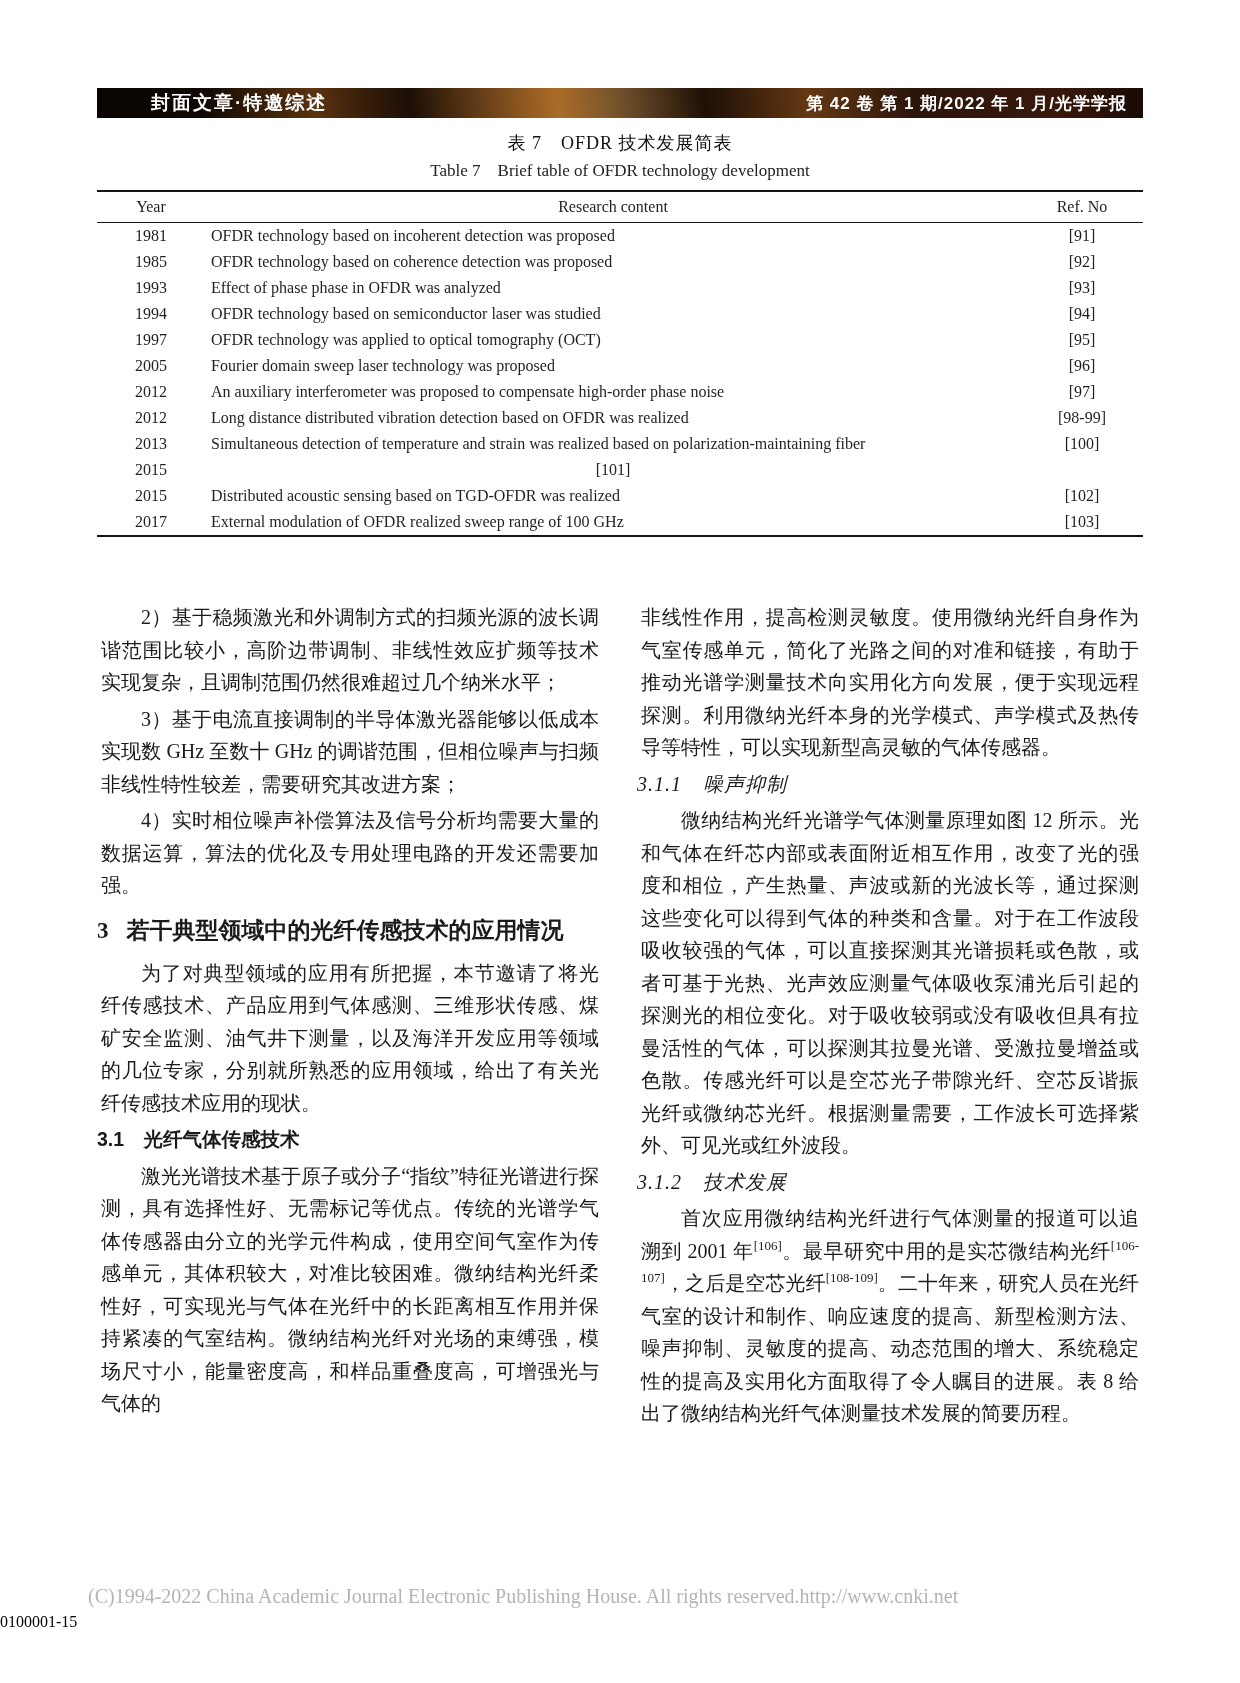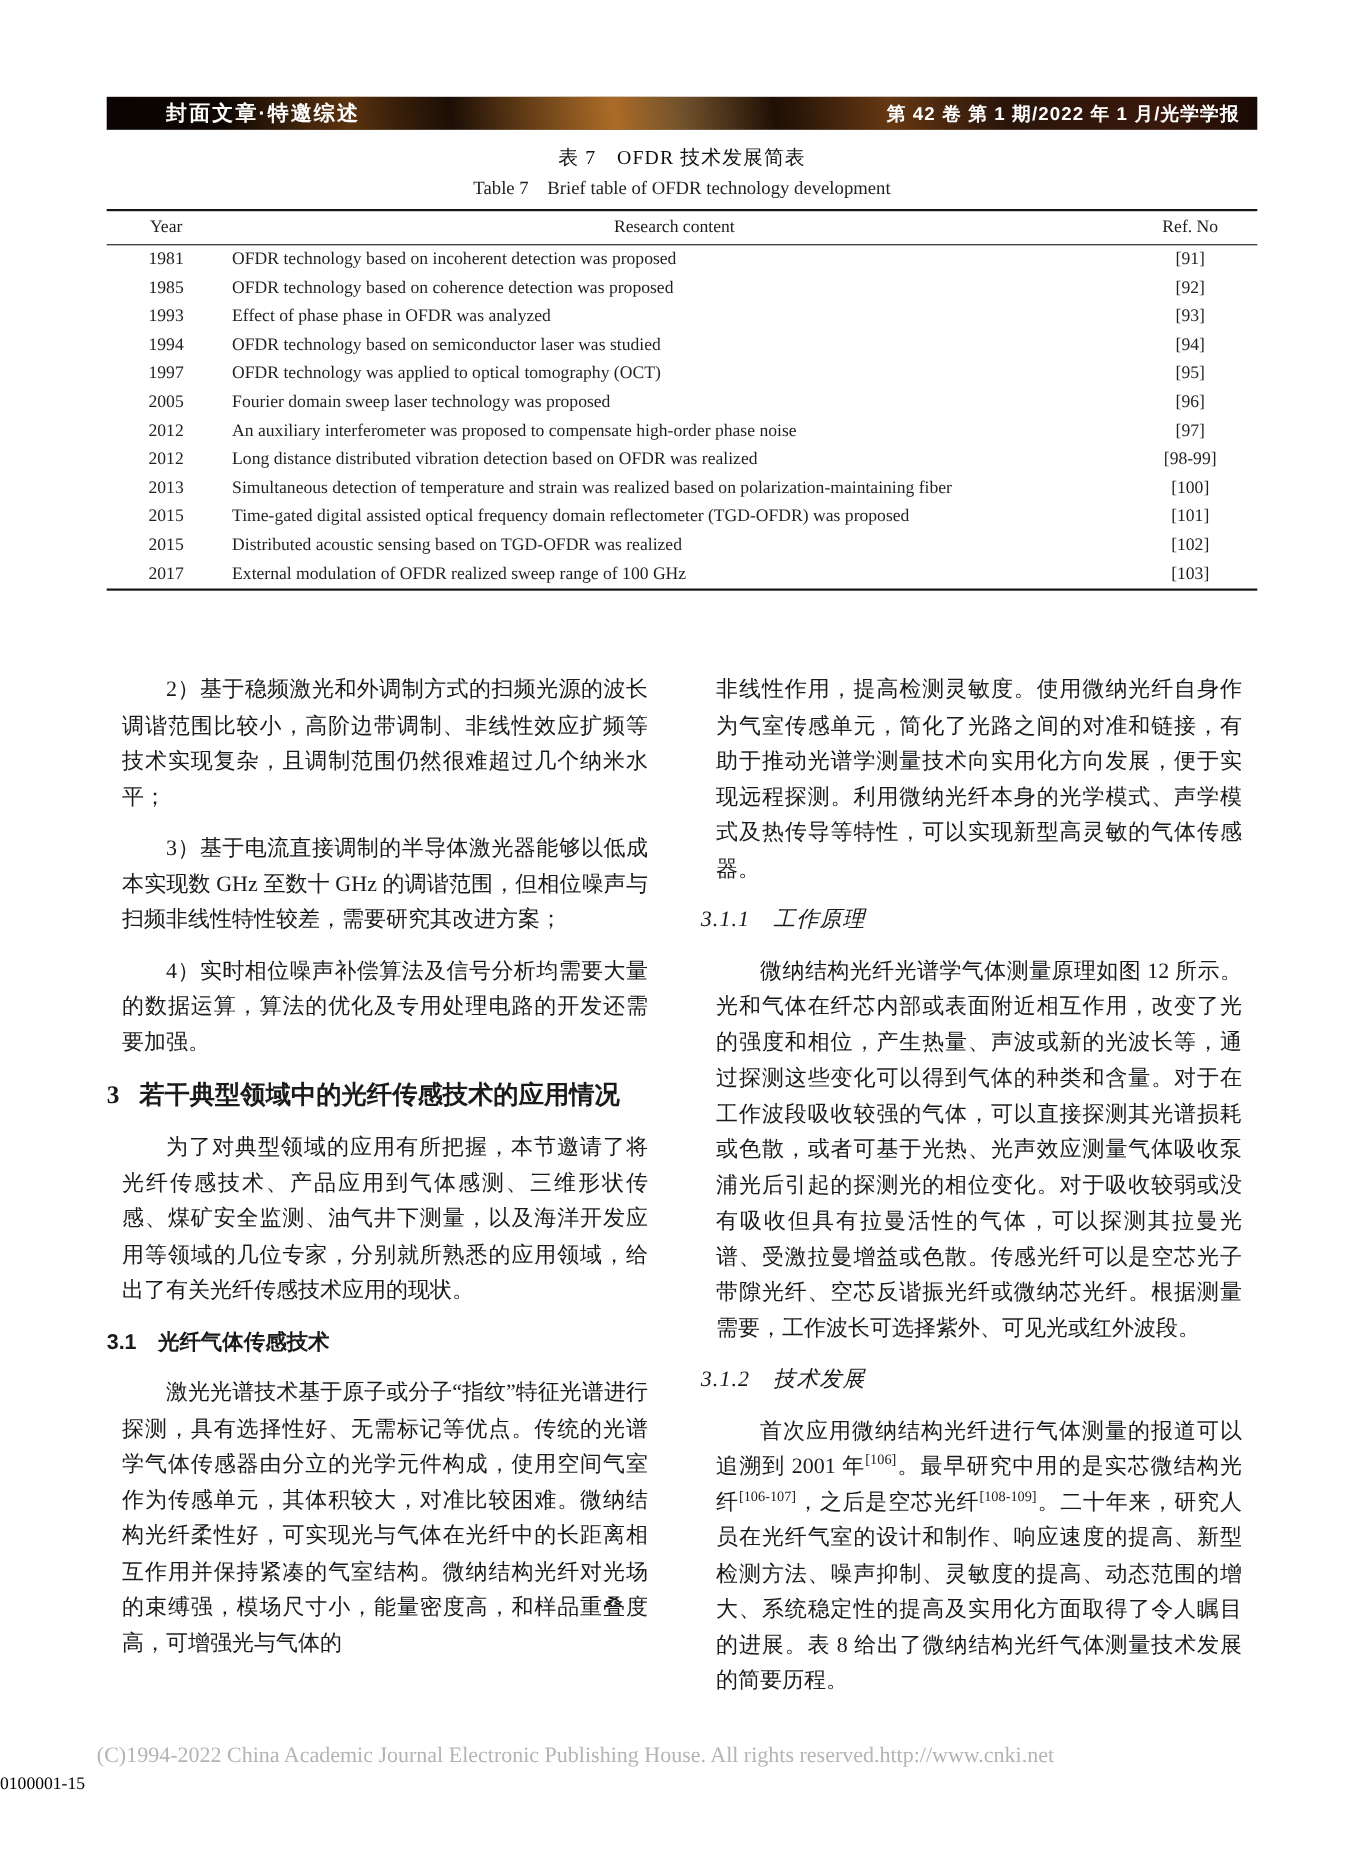--- a/index.html
+++ b/index.html
@@ -43,21 +43,21 @@
   .t-row{display:grid;grid-template-columns:108px 1fr 122px;align-items:center;line-height:26px;}
   .cell.year{text-align:center;white-space:nowrap;}
   .cell.content{text-align:justify;padding:0 12px 0 6px;}
   .cell.ref{text-align:center;}
   
   .columns{
     position:absolute;top:597px;left:97px;width:1046px;height:986px;
     display:flex;gap:34px;overflow:hidden;
   }
   .col{width:506px;font-size:20px;line-height:32.5px;text-align:justify;}
-  .col p{margin:14px;text-indent:2em;}
+  .col p{margin:4px;text-indent:2em;}
   .col p.noindent{text-indent:0;}
   .sec3-heading{
     display:flex;gap:18px;font-size:23px;line-height:35px;font-weight:bold;
     margin:11px 0 9px;text-align:left;
   }
   .sec31-heading{
     font-family:"Liberation Sans","DejaVu Sans",sans-serif;
     font-weight:bold;font-size:19.5px;margin:1px 0;text-align:left;
   }
   .subsec-heading{font-style:italic;font-size:20px;margin:1px 0;text-align:left;letter-spacing:1px;}
@@ -129,21 +129,20 @@
       <div class="cell content">Long distance distributed vibration detection based on OFDR was realized</div>
       <div class="cell ref">[98-99]</div>
     </div>
     <div class="t-row">
       <div class="cell year">2013</div>
       <div class="cell content">Simultaneous detection of temperature and strain was realized based on polarization-maintaining fiber</div>
       <div class="cell ref">[100]</div>
     </div>
     <div class="t-row">
       <div class="cell year">2015</div>
-      <div class="cell content">Time-gated digital assisted optical frequency domain reflectometer (TGD-OFDR) was proposed</div>
       <div class="cell ref">[101]</div>
     </div>
     <div class="t-row">
       <div class="cell year">2015</div>
       <div class="cell content">Distributed acoustic sensing based on TGD-OFDR was realized</div>
       <div class="cell ref">[102]</div>
     </div>
     <div class="t-row">
       <div class="cell year">2017</div>
       <div class="cell content">External modulation of OFDR realized sweep range of 100 GHz</div>
@@ -161,21 +160,21 @@
         <span>3</span>
         <span>若干典型领域中的光纤传感技术的应用情况</span>
       </div>
       <p>为了对典型领域的应用有所把握，本节邀请了将光纤传感技术、产品应用到气体感测、三维形状传感、煤矿安全监测、油气井下测量，以及海洋开发应用等领域的几位专家，分别就所熟悉的应用领域，给出了有关光纤传感技术应用的现状。</p>
       <div class="sec31-heading">3.1　光纤气体传感技术</div>
       <p>激光光谱技术基于原子或分子“指纹”特征光谱进行探测，具有选择性好、无需标记等优点。传统的光谱学气体传感器由分立的光学元件构成，使用空间气室作为传感单元，其体积较大，对准比较困难。微纳结构光纤柔性好，可实现光与气体在光纤中的长距离相互作用并保持紧凑的气室结构。微纳结构光纤对光场的束缚强，模场尺寸小，能量密度高，和样品重叠度高，可增强光与气体的</p>
     </div>
 
     <div class="col">
       <p class="noindent">非线性作用，提高检测灵敏度。使用微纳光纤自身作为气室传感单元，简化了光路之间的对准和链接，有助于推动光谱学测量技术向实用化方向发展，便于实现远程探测。利用微纳光纤本身的光学模式、声学模式及热传导等特性，可以实现新型高灵敏的气体传感器。</p>
-      <div class="subsec-heading">3.1.1　工作原理</div>
+      <div class="subsec-heading">3.1.1　噪声抑制</div>
       <p>微纳结构光纤光谱学气体测量原理如图 12 所示。光和气体在纤芯内部或表面附近相互作用，改变了光的强度和相位，产生热量、声波或新的光波长等，通过探测这些变化可以得到气体的种类和含量。对于在工作波段吸收较强的气体，可以直接探测其光谱损耗或色散，或者可基于光热、光声效应测量气体吸收泵浦光后引起的探测光的相位变化。对于吸收较弱或没有吸收但具有拉曼活性的气体，可以探测其拉曼光谱、受激拉曼增益或色散。传感光纤可以是空芯光子带隙光纤、空芯反谐振光纤或微纳芯光纤。根据测量需要，工作波长可选择紫外、可见光或红外波段。</p>
       <div class="subsec-heading">3.1.2　技术发展</div>
       <p><span>首次应用微纳结构光纤进行气体测量的报道可以追溯到 2001 年</span><sup class="ref">[106]</sup><span>。最早研究中用的是实芯微结构光纤</span><sup class="ref">[106-107]</sup><span>，之后是空芯光纤</span><sup class="ref">[108-109]</sup><span>。二十年来，研究人员在光纤气室的设计和制作、响应速度的提高、新型检测方法、噪声抑制、灵敏度的提高、动态范围的增大、系统稳定性的提高及实用化方面取得了令人瞩目的进展。表 8 给出了微纳结构光纤气体测量技术发展的简要历程。</span></p>
     </div>
 
   </div>
 
   <div class="footer-line">
     <span>(C)1994-2022 China Academic Journal Electronic Publishing House. All rights reserved.</span>
     <span>http://www.cnki.net</span>

